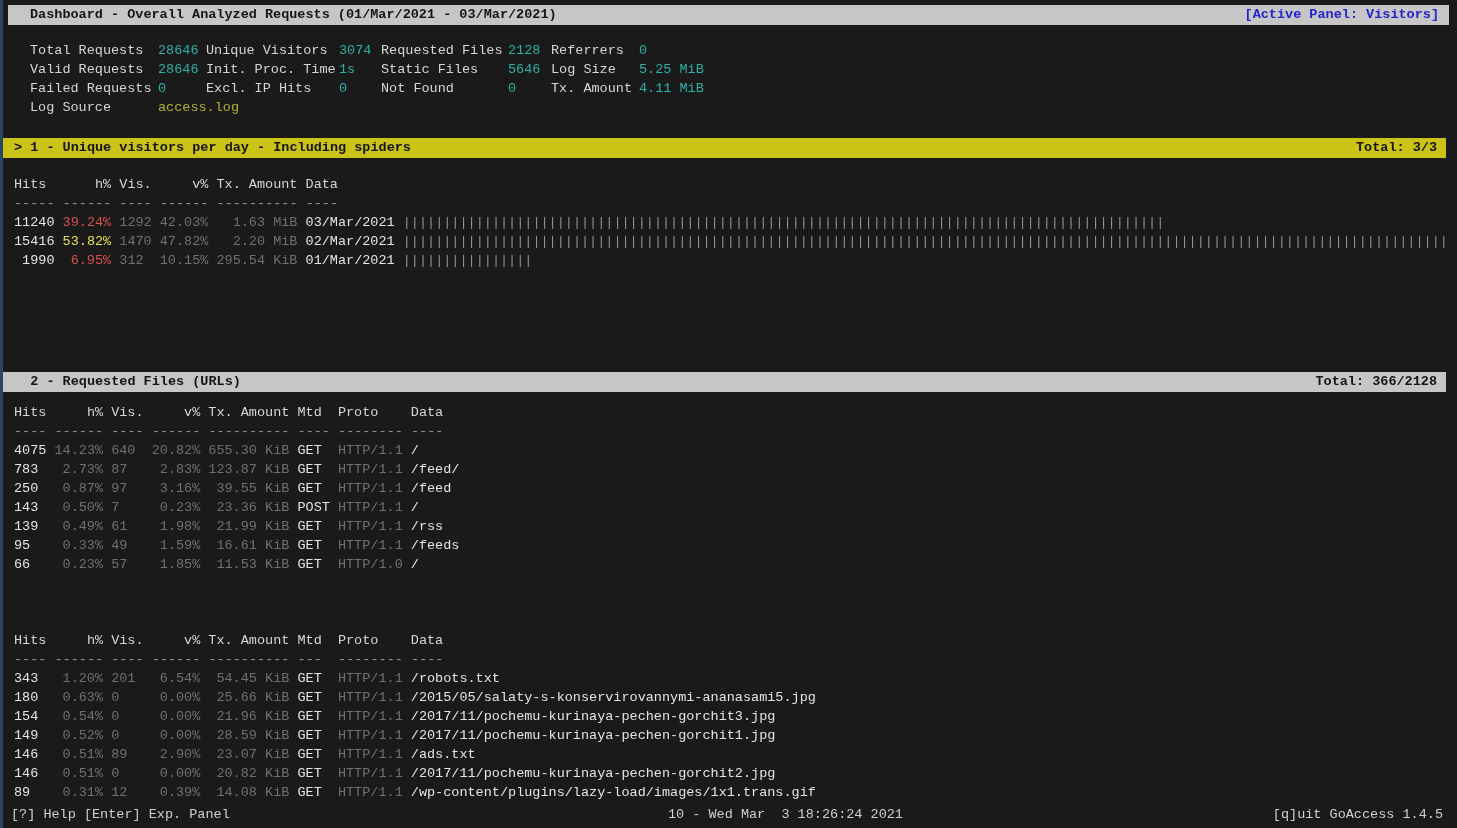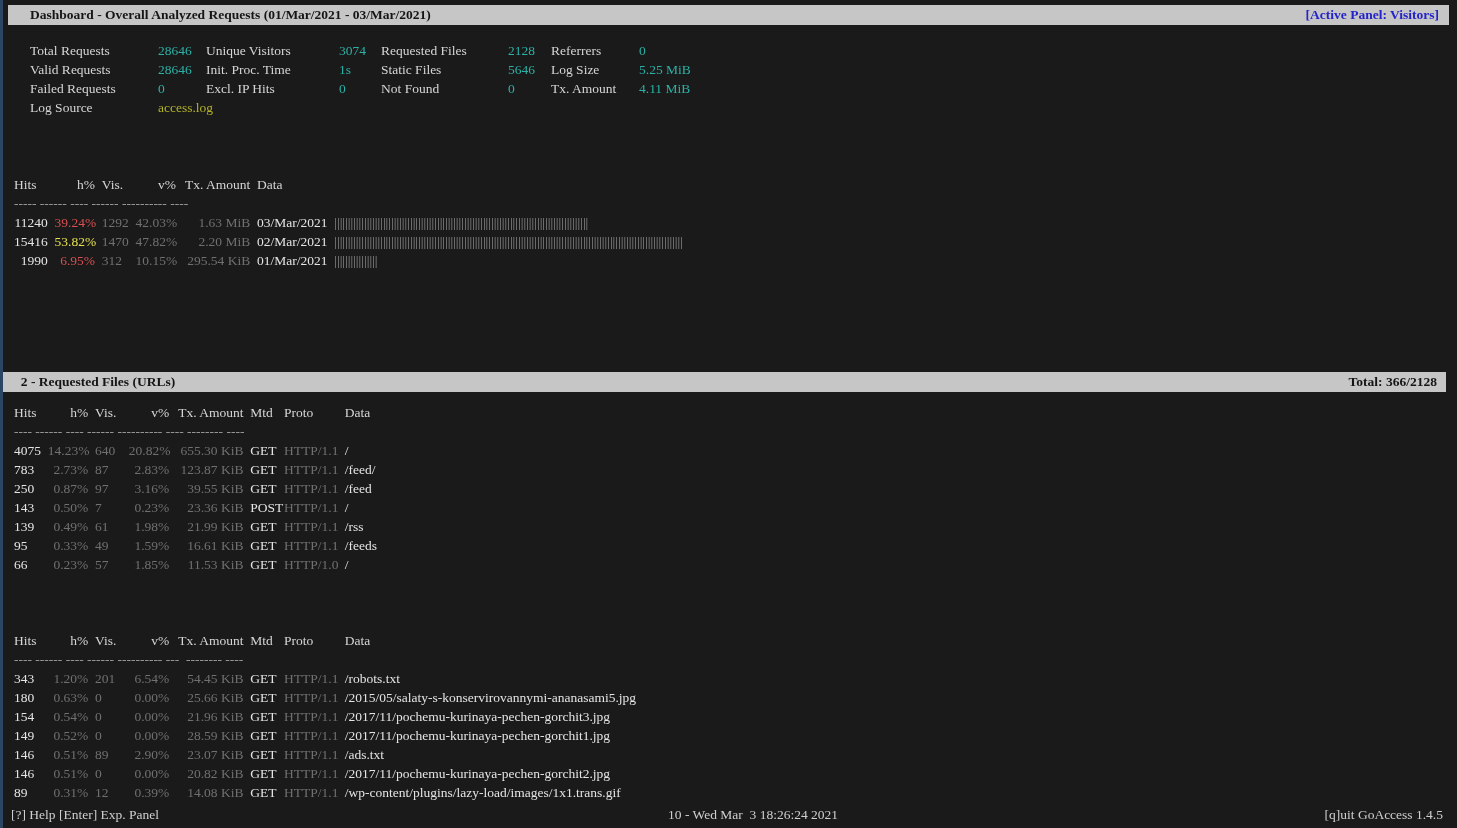--- a/index.html
+++ b/index.html
@@ -1,18 +1,18 @@
 <!DOCTYPE html>
 <html><head>
 <meta charset="utf-8">
 <style>
   *{box-sizing:border-box;margin:0;padding:0}
   html,body{background:#101010}
   .term{position:relative;width:1457px;height:828px;background:#1a1a1a;overflow:hidden;
-        font-family:Liberation Serif, serif;font-size:13.5px;color:#d6d6d6}
+        font-family:Liberation Mono, monospace;font-size:13.5px;color:#d6d6d6}
   .edge{position:absolute;left:0;top:0;width:3px;height:100%;background:#2a4663}
   .bar{position:absolute;height:20px;line-height:20px;background:#c6c6c6;color:#151515;
        display:flex;justify-content:space-between;font-weight:bold;white-space:pre}
   .topbar{top:5px;left:8px;right:8px;padding:0 10px 0 22px}
   .blue{color:#2323cb}
   .phdr{left:3px;right:11px;padding:0 9px 0 11px}
   .selected{background:#cbc416}
   #p1h{top:138px}#p2h{top:372px}#p3h{top:594px}
   .summary{position:absolute;left:30px;top:41px}
   .srow{display:grid;grid-template-columns:128px 48px 133px 42px 127px 43px 88px auto;height:19px;line-height:19px;white-space:pre}
@@ -79,20 +79,24 @@
       <span class="val">0</span>
       <span>Tx. Amount</span>
       <span class="val">4.11 MiB</span>
     </div>
     <div class="srow">
       <span>Log Source</span>
       <span class="logsrc">access.log</span>
     </div>
   </div>
 
+  <div class="bar phdr selected" id="p1h">
+    <span>&gt; 1 - Unique visitors per day - Including spiders</span>
+    <span>Total: 3/3</span>
+  </div>
 
   <div class="tbl" id="t1">
     <div class="trow hdr">
       <span class="cell w5">Hits</span>
       <span class="cell w6">h%</span>
       <span class="cell w4">Vis.</span>
       <span class="cell w6">v%</span>
       <span class="cell w10">Tx. Amount</span>
       <span class="cell">Data</span>
     </div>

